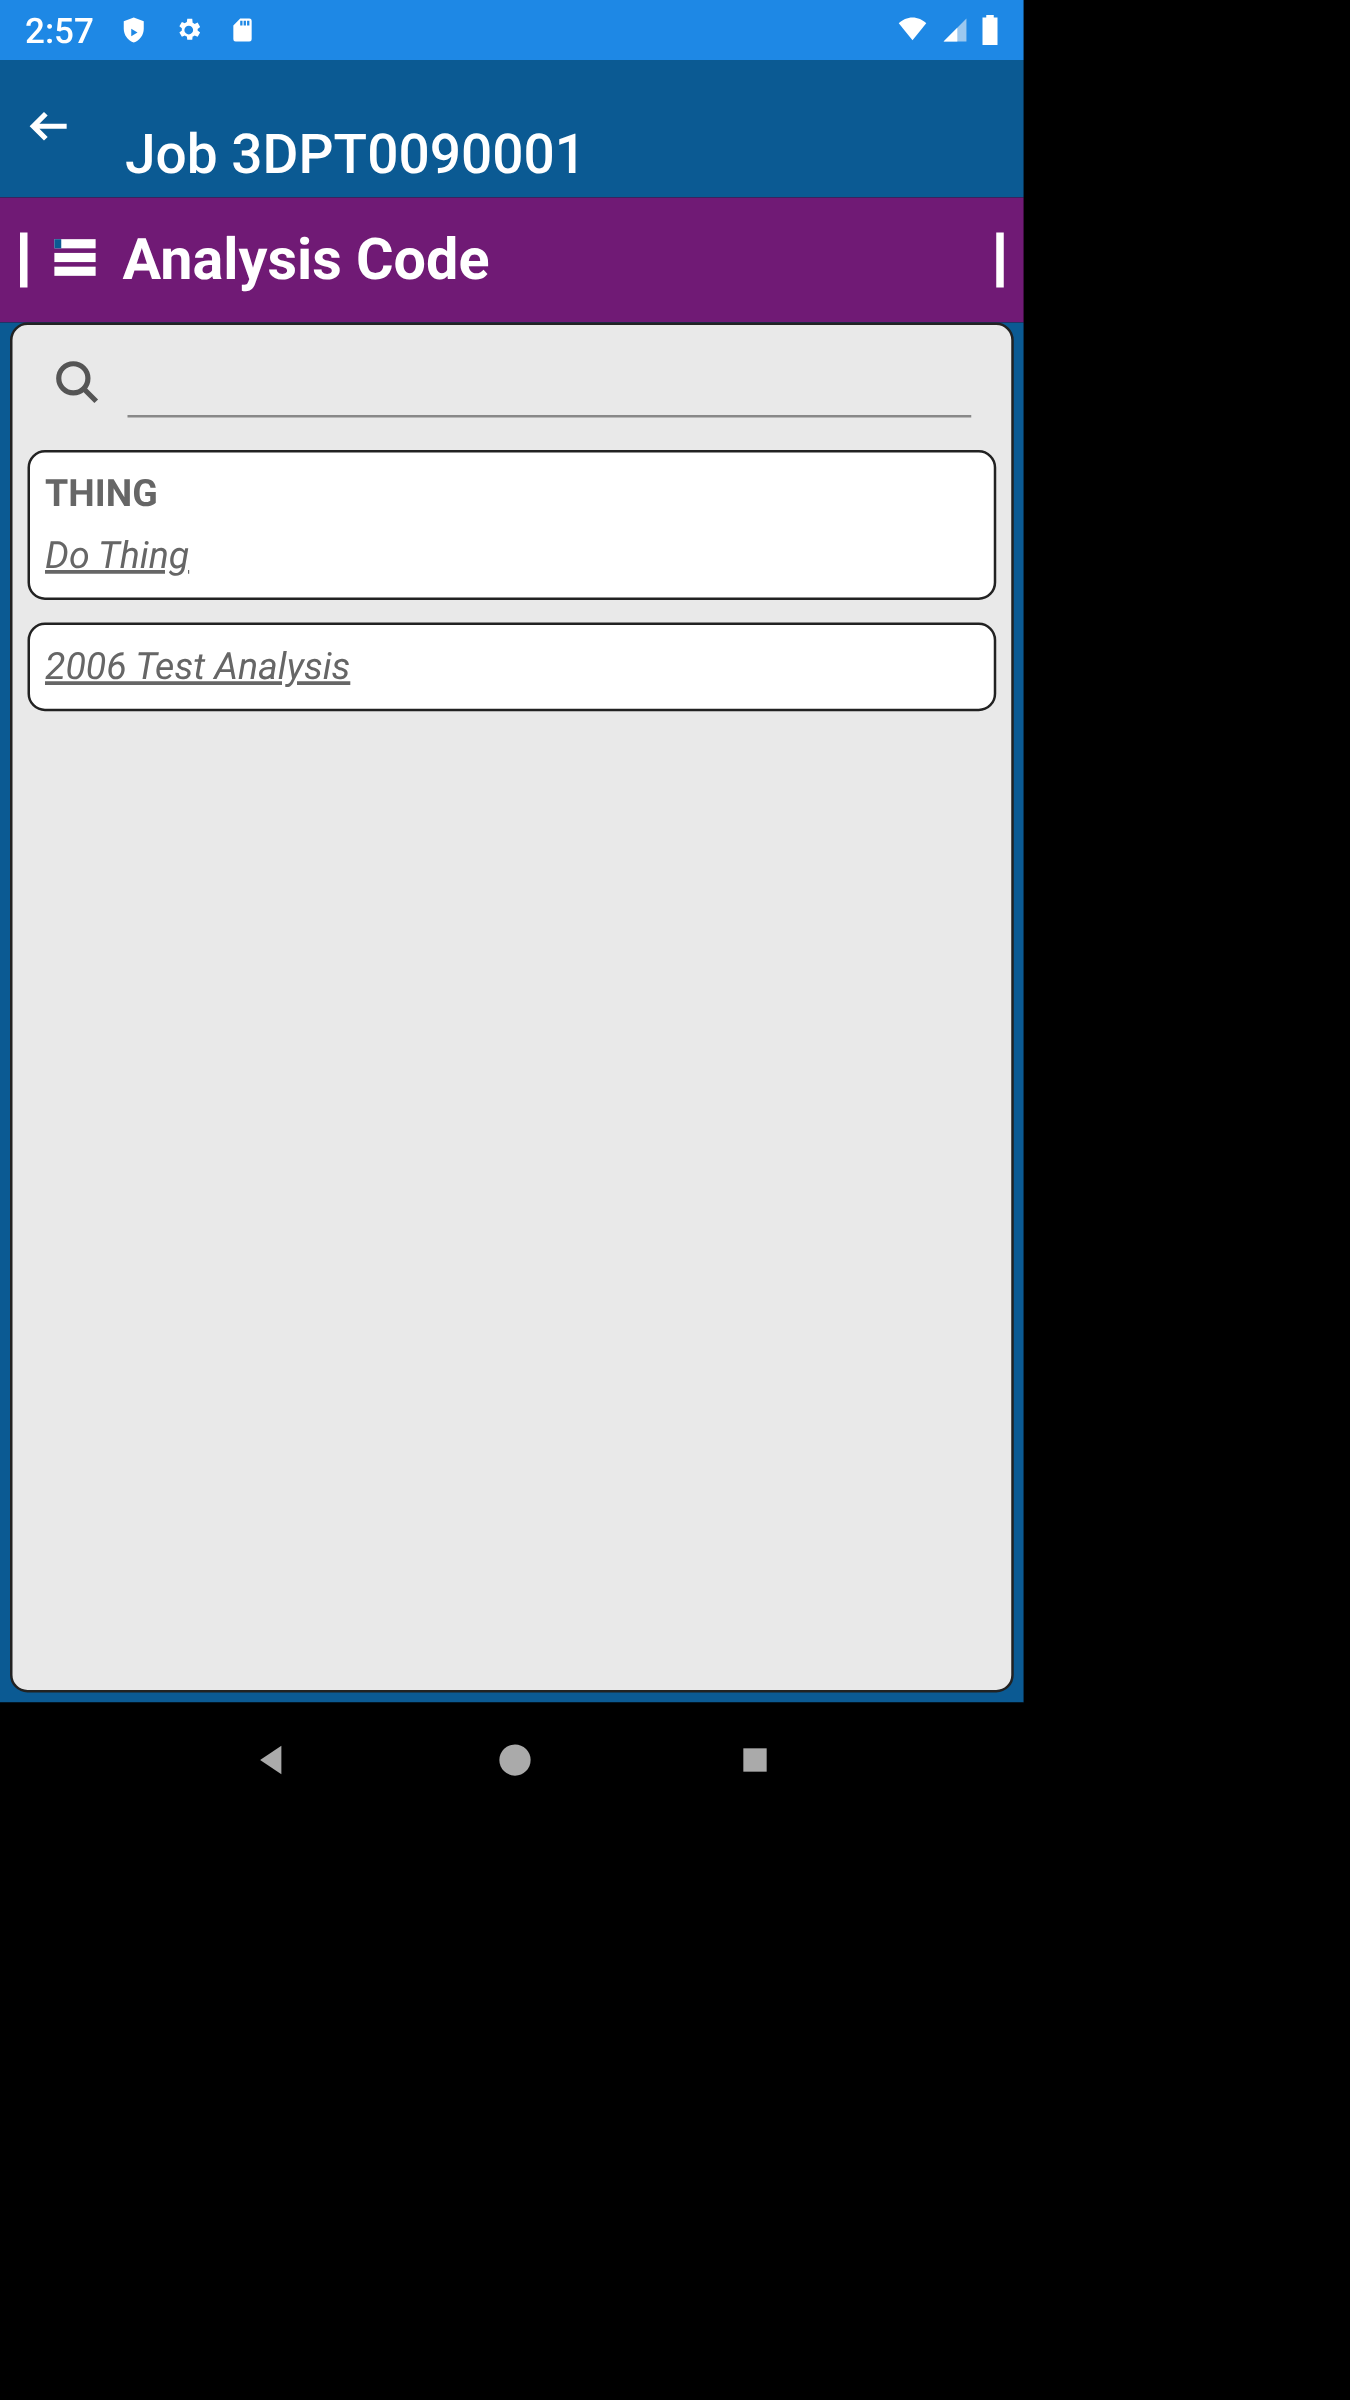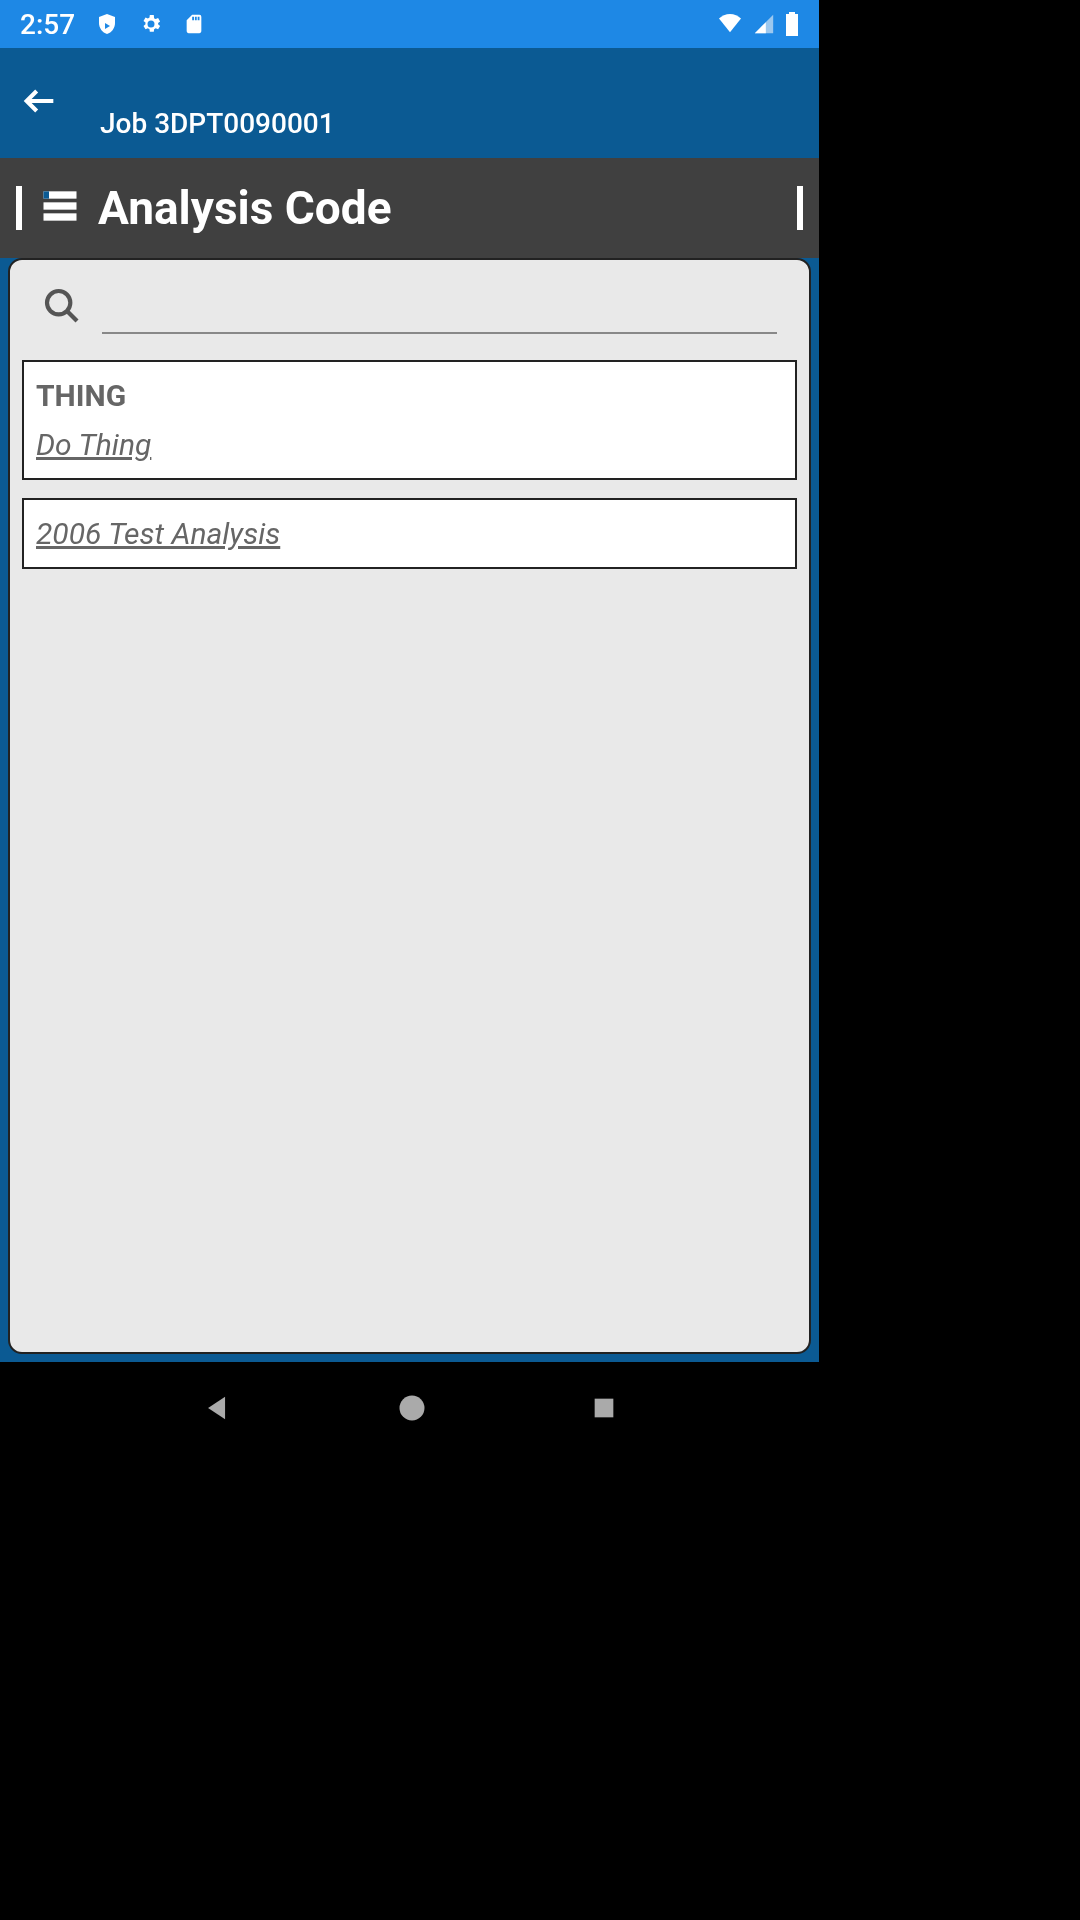--- a/index.html
+++ b/index.html
@@ -25,24 +25,24 @@
     .status-icon { display: inline-flex; }
     .app-bar {
       height: 110px;
       background: #0b5a93;
       display: flex;
       align-items: center;
       padding: 0 20px;
       gap: 40px;
     }
     .back-arrow { color: #fff; cursor: pointer; }
-    .app-title { color: #fff; font-size: 28px; font-weight: 500; margin-top: 40px; }
+    .app-title { color: #fff; font-size: 44px; font-weight: 500; margin-top: 40px; }
     .section-header {
       height: 100px;
-      background: #404040;
+      background: #701a75;
       display: flex;
       align-items: center;
       padding: 0 16px;
       gap: 16px;
     }
     .marker-left, .marker-right {
       width: 6px; height: 44px; background: #fff;
     }
     .marker-right { margin-left: auto; }
     .list-icon { color: #fff; }
@@ -75,21 +75,21 @@
       border-bottom: 2px solid #888;
       background: transparent;
       font-size: 30px;
       padding: 8px 4px;
       outline: none;
     }
     .item-card {
       margin: 0 4px;
       background: #fff;
       border: 2px solid #222;
-      border-radius: 0;
+      border-radius: 14px;
       padding: 16px 12px;
       cursor: pointer;
     }
     .item-code {
       color: #666;
       font-size: 30px;
       font-weight: 700;
       margin-bottom: 14px;
     }
     .item-desc {

